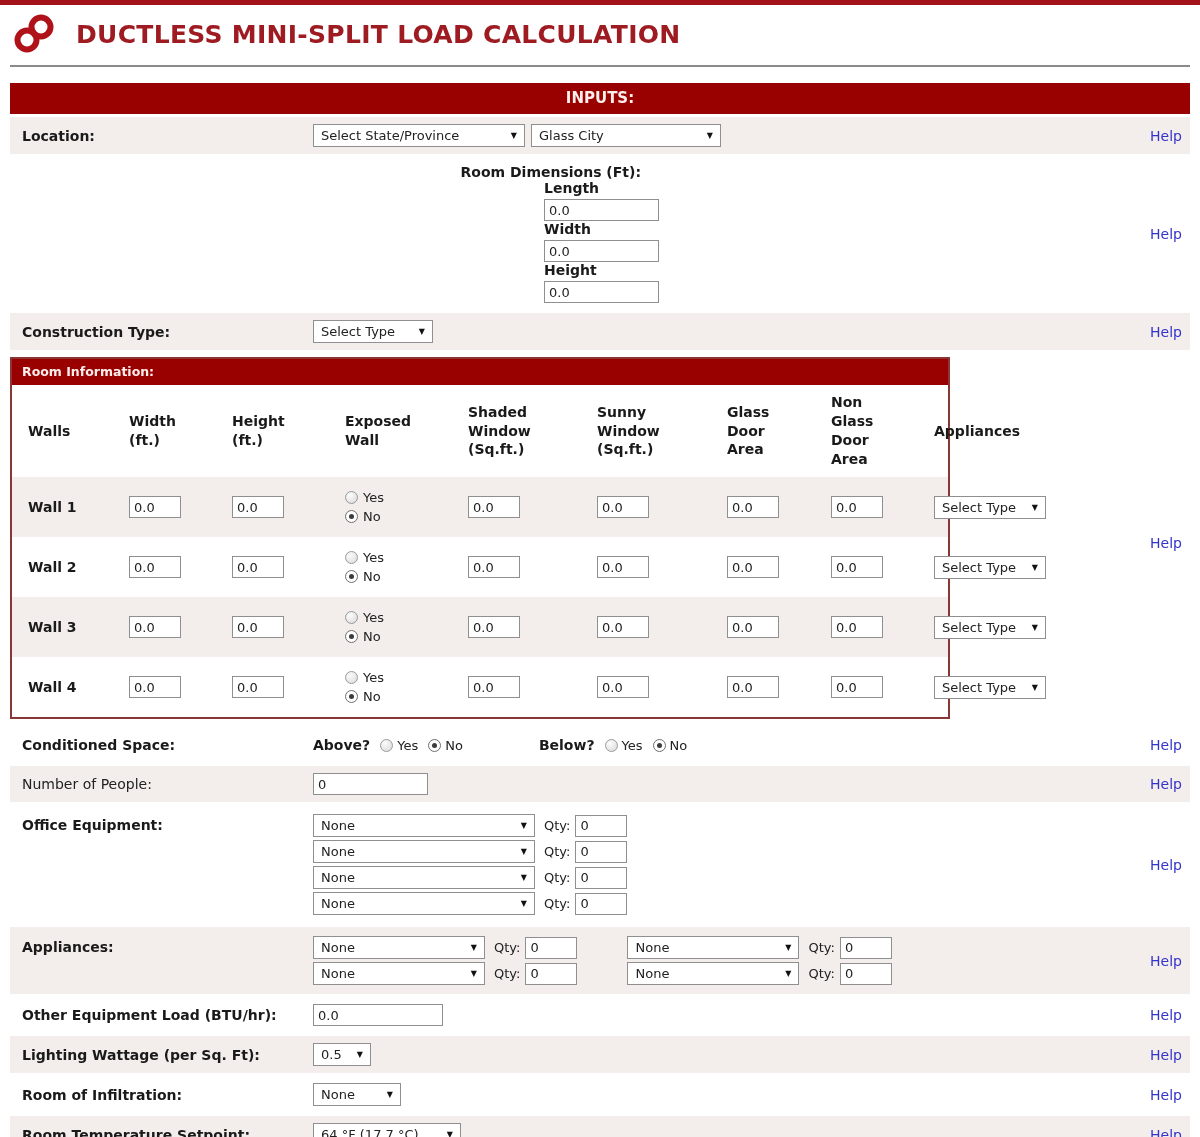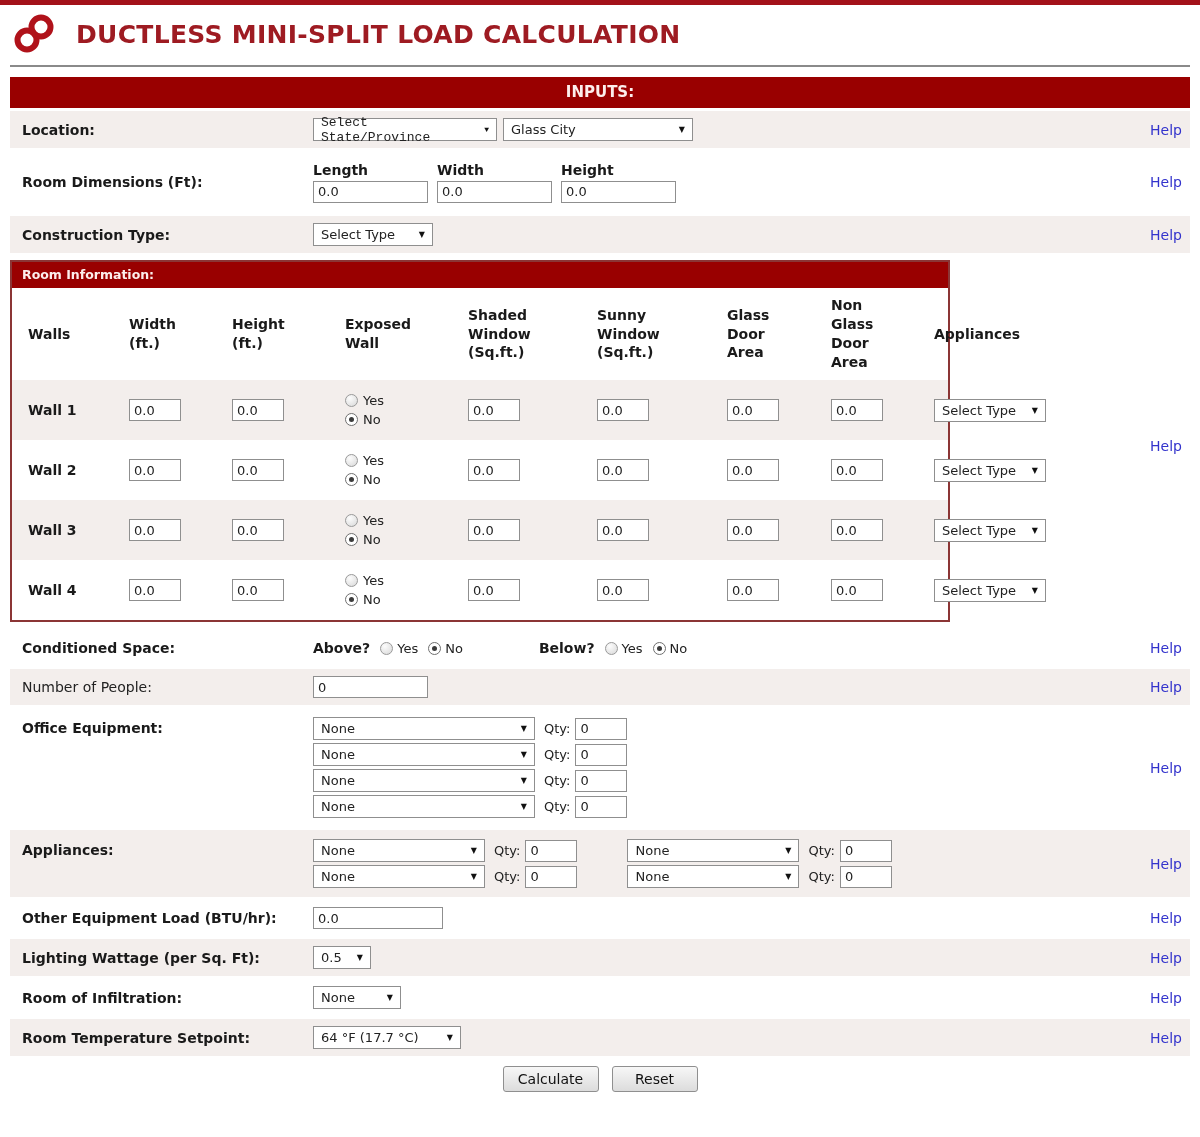--- a/index.html
+++ b/index.html
@@ -31,21 +31,21 @@
     height: 64px;
     display: flex; align-items: center; justify-content: flex-end;
     padding-right: 14px;
   }
 
   
   .inputs-bar {
     background: #990000; color: #fdeeec;
     font-weight: bold; font-size: 15px;
     text-align: center; padding: 6px 0 7px 0;
-    margin-top: 10px;
+    margin-top: 16px;
   }
 
   
   .row {
     position: relative;
     display: flex; align-items: center;
     padding: 7px 0 7px 12px;
     min-height: 36px;
     margin-top: 3px;
   }
@@ -59,21 +59,21 @@
   }
 
   
   .sel {
     display: inline-flex; align-items: center; justify-content: space-between;
     background: #fff; border: 1px solid #8f8f8f;
     height: 23px; padding: 0 7px; color: #222; cursor: pointer;
     font-size: 13px;
   }
   .sel .arr { font-size: 8px; color: #111; margin-left: 8px; }
-  .sel-state { width: 184px; font-family: Liberation Mono, monospace; }
+  .sel-state { width: 212px; }
   .sel-city  { width: 190px; }
   .sel-ctype { width: 120px; }
   .sel-wall  { width: 112px; }
   .sel-office{ width: 222px; }
   .sel-appl  { width: 172px; }
   .sel-light { width: 58px; }
   .sel-infil { width: 88px; }
   .sel-temp  { width: 148px; }
 
   input.txt {
@@ -182,21 +182,21 @@
       <span>Select State/Province</span>
       <span class="arr">▼</span>
     </span>
     <span class="sel sel-city">
       <span>Glass City</span>
       <span class="arr">▼</span>
     </span>
     <a class="help">Help</a>
   </div>
 
-  <div class="row white" style="min-height:62px;">
+  <div class="row white" style="min-height:62px;flex-direction:column;">
     <span class="row-label">Room Dimensions (Ft):</span>
     <span class="dim-stack">
       <span class="dim-lbl">Length</span>
       <input class="txt in-dim" value="0.0" style="">
     </span>
     <span class="dim-stack">
       <span class="dim-lbl">Width</span>
       <input class="txt in-dim" value="0.0" style="">
     </span>
     <span class="dim-stack">

